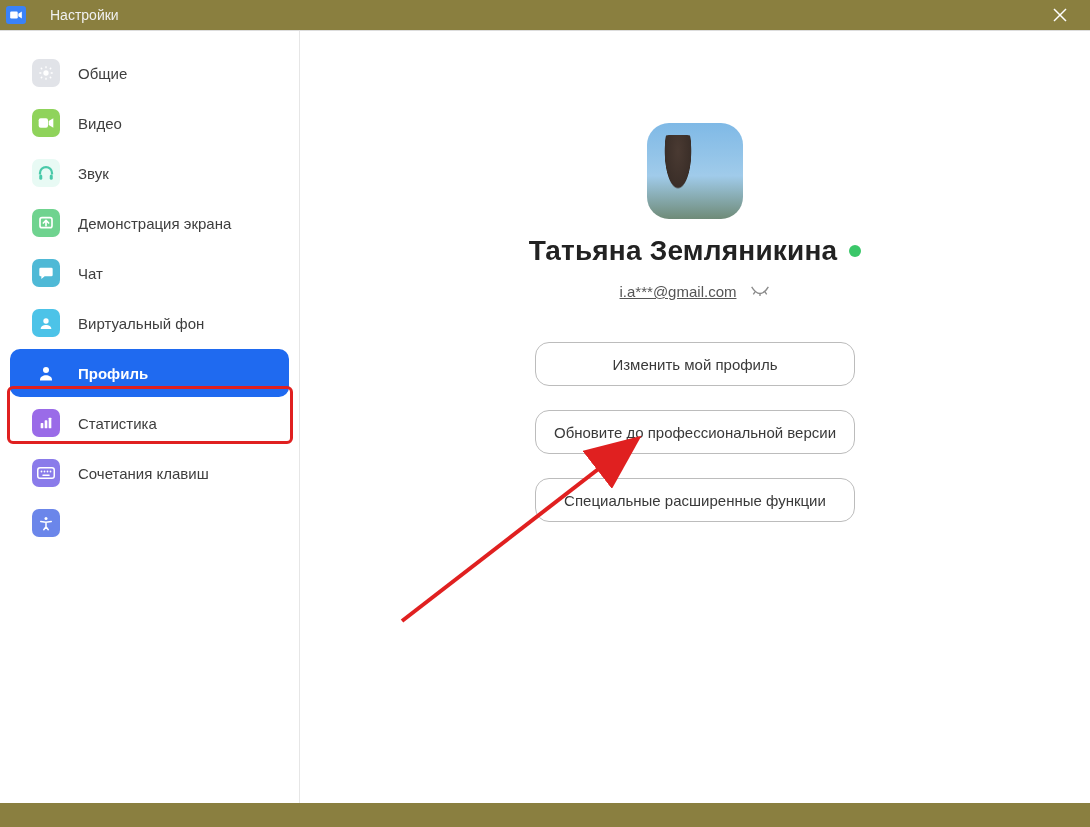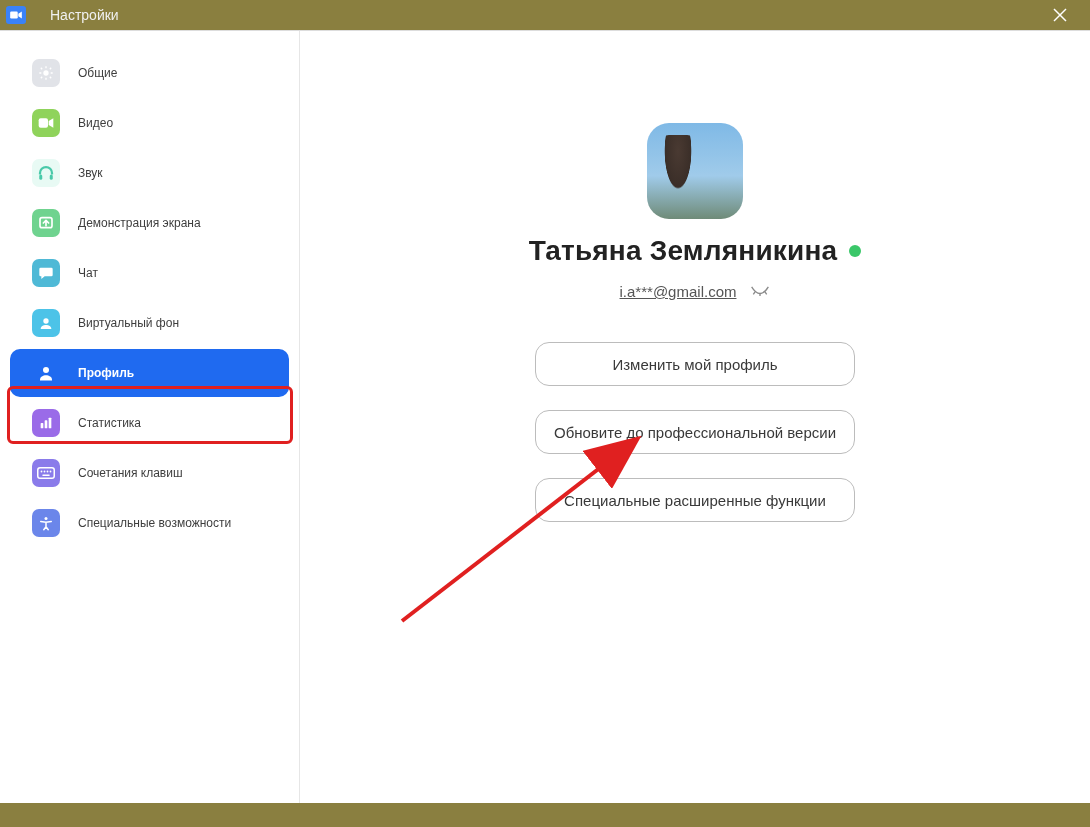--- a/index.html
+++ b/index.html
@@ -37,21 +37,21 @@
     height: 48px; padding-left: 22px;
     font-size: 16px; color: #444;
     cursor: pointer;
     border-radius: 10px; margin: 0 10px 2px 10px;
   }
   .sidebar-item .icon-box {
     width: 28px; height: 28px; border-radius: 7px;
     display: flex; align-items: center; justify-content: center;
     margin-right: 18px; flex-shrink: 0;
   }
-  .sidebar-item .label { font-size: 12px; color: #3e3e3e; }
+  .sidebar-item .label { font-size: 15px; color: #3e3e3e; }
   .sidebar-item.selected {
     background: #1f6af0; color: #fff;
   }
   .sidebar-item.selected .label { color: #fff; font-weight: 700; }
   .sidebar-item.selected .icon-box { background: transparent !important; }
   .highlight-box {
     position: absolute;
     left: 7px; width: 286px;
     border: 3px solid #e02020;
     border-radius: 6px;
@@ -203,21 +203,20 @@
         <span class="label">Сочетания клавиш</span>
       </div>
       <div class="sidebar-item">
         <div class="icon-box" style="background:#6b86ea">
           <svg width="18" height="18" viewBox="0 0 24 24" fill="#fff">
               <circle cx="12" cy="12" r="11" fill="#6b86ea"></circle>
               <circle cx="12" cy="6" r="2" fill="#fff"></circle>
               <path d="M5 10l7 1 7-1M12 11v6M9 21l3-4 3 4" stroke="#fff" stroke-width="2" fill="none" stroke-linecap="round"></path>
             </svg>
         </div>
-        <span class="label">Специальные возможности</span>
       </div>
       <div class="highlight-box" style="top:355px"></div>
     </div>
 
     <div class="main">
       <div class="avatar"></div>
       <div class="profile-name-row">
         <span class="profile-name">Татьяна Земляникина</span>
         <span class="status-dot"></span>
       </div>

